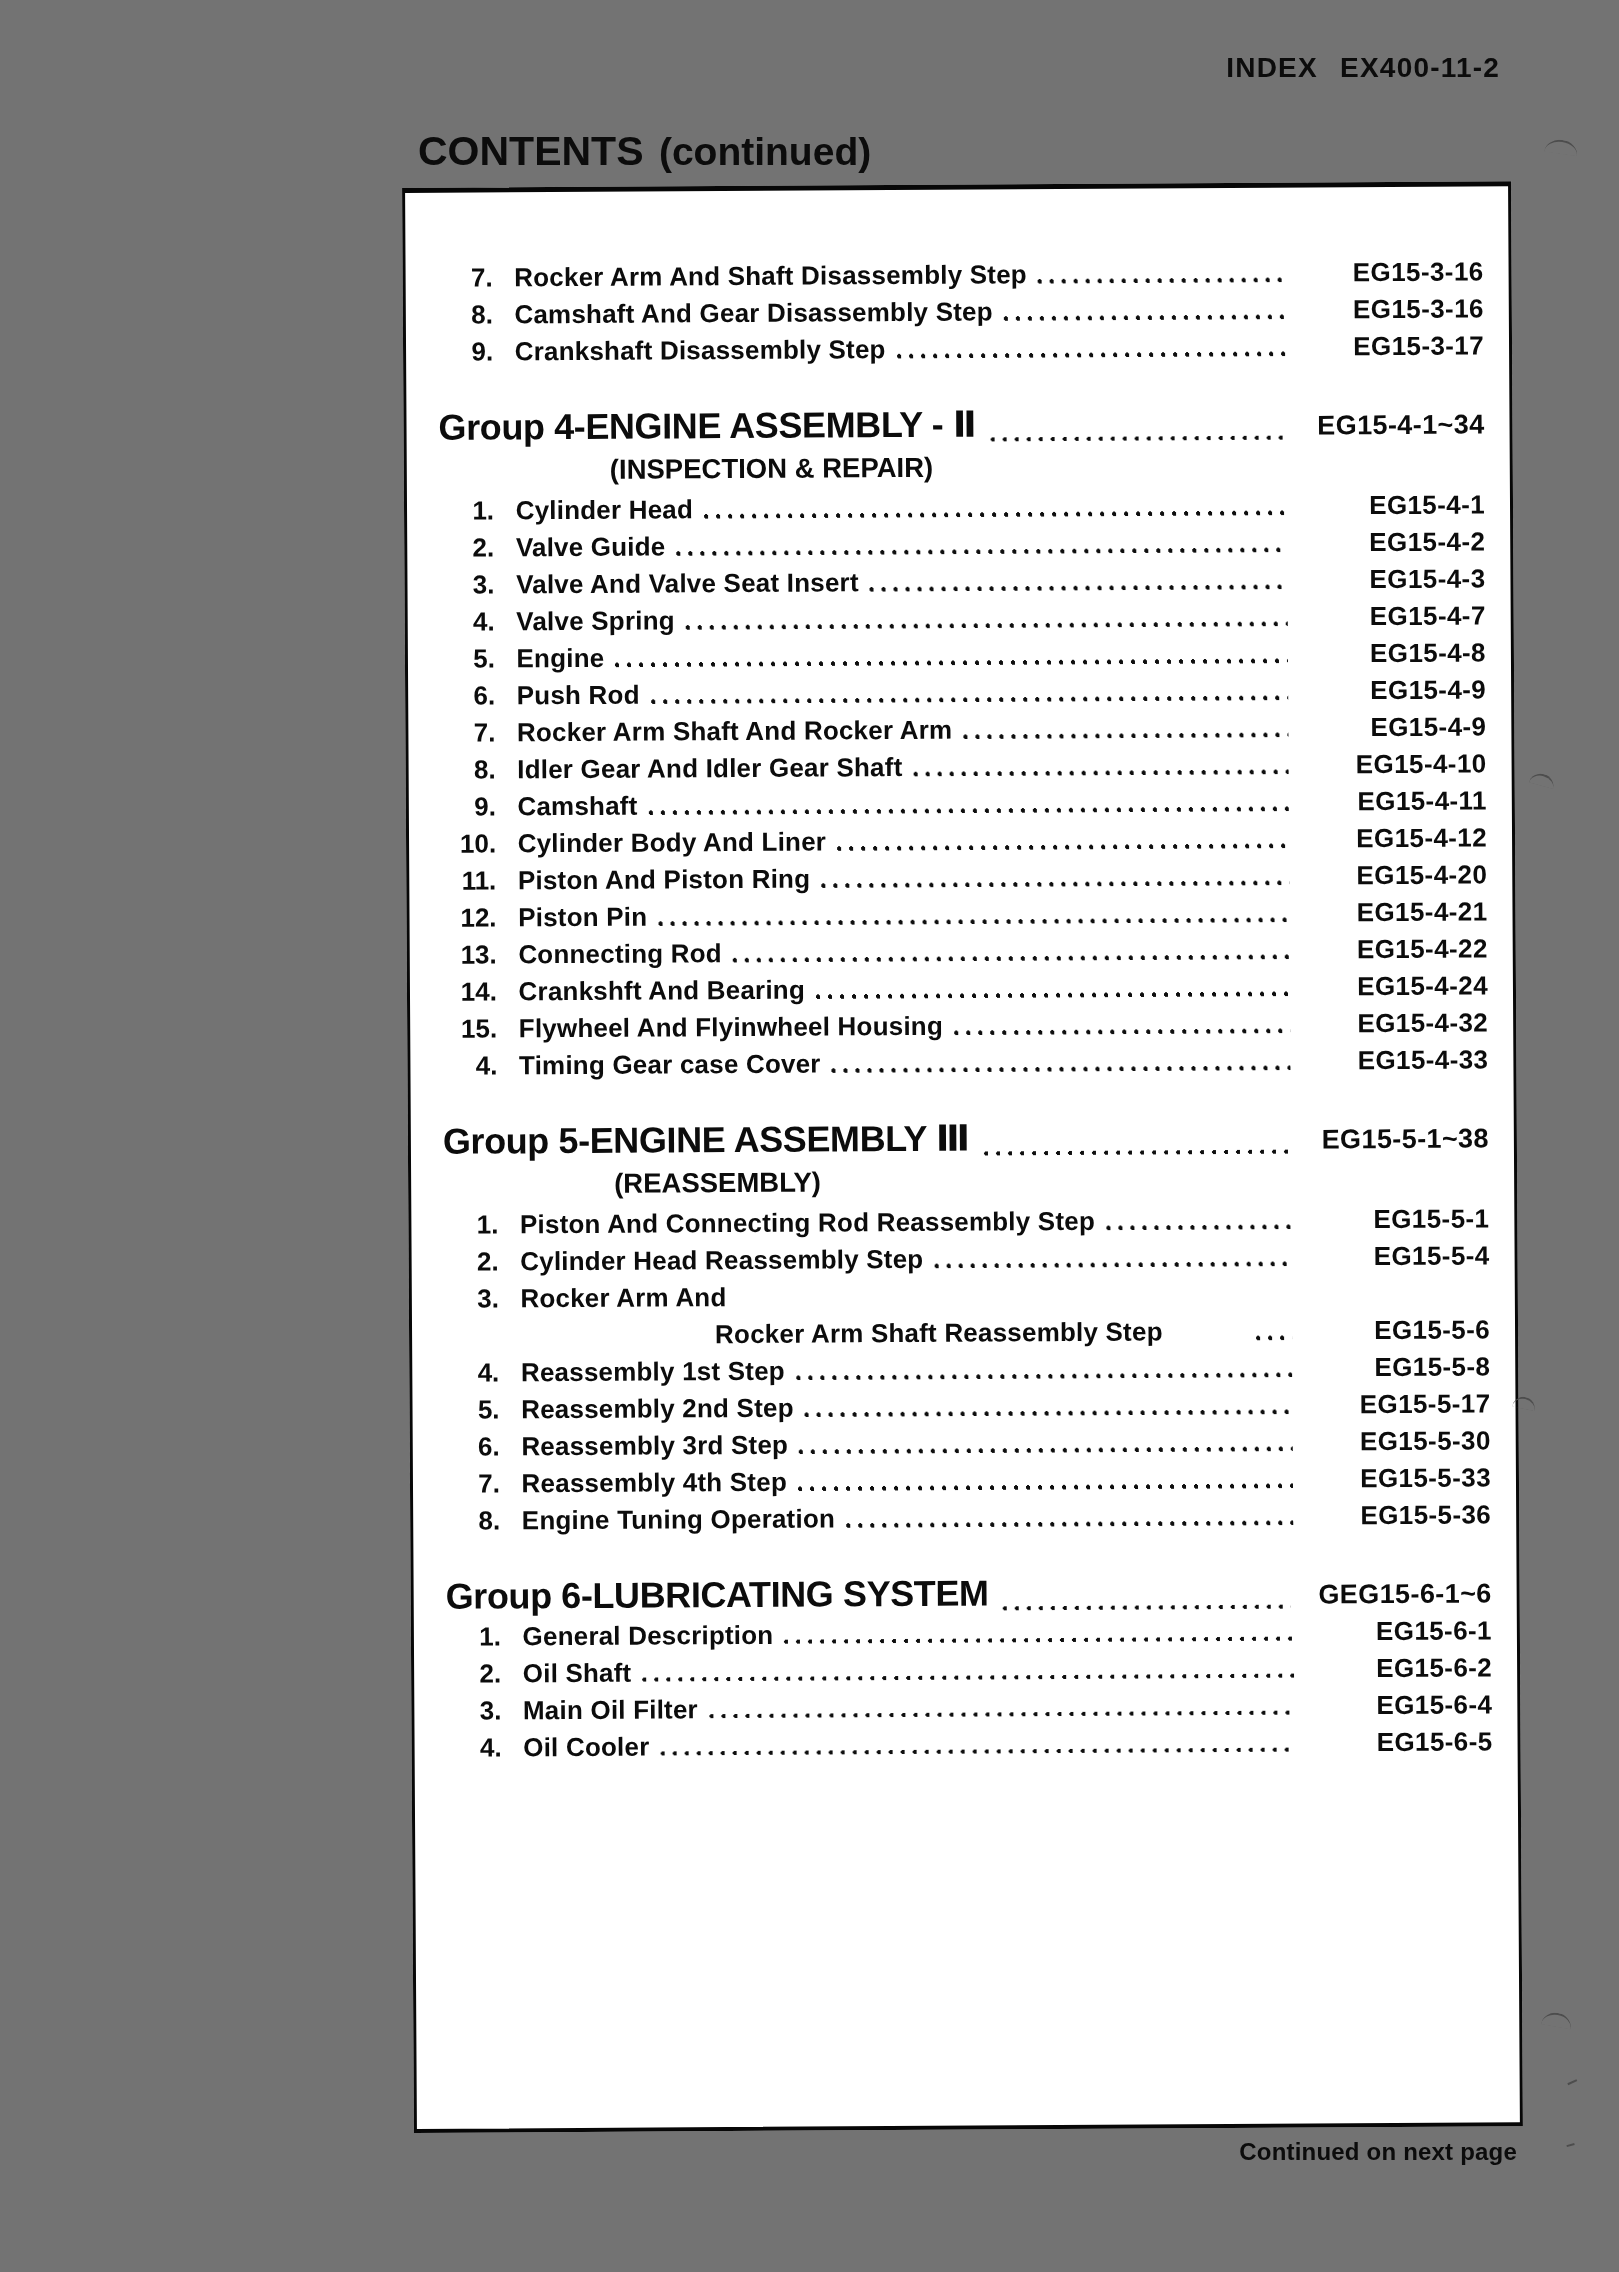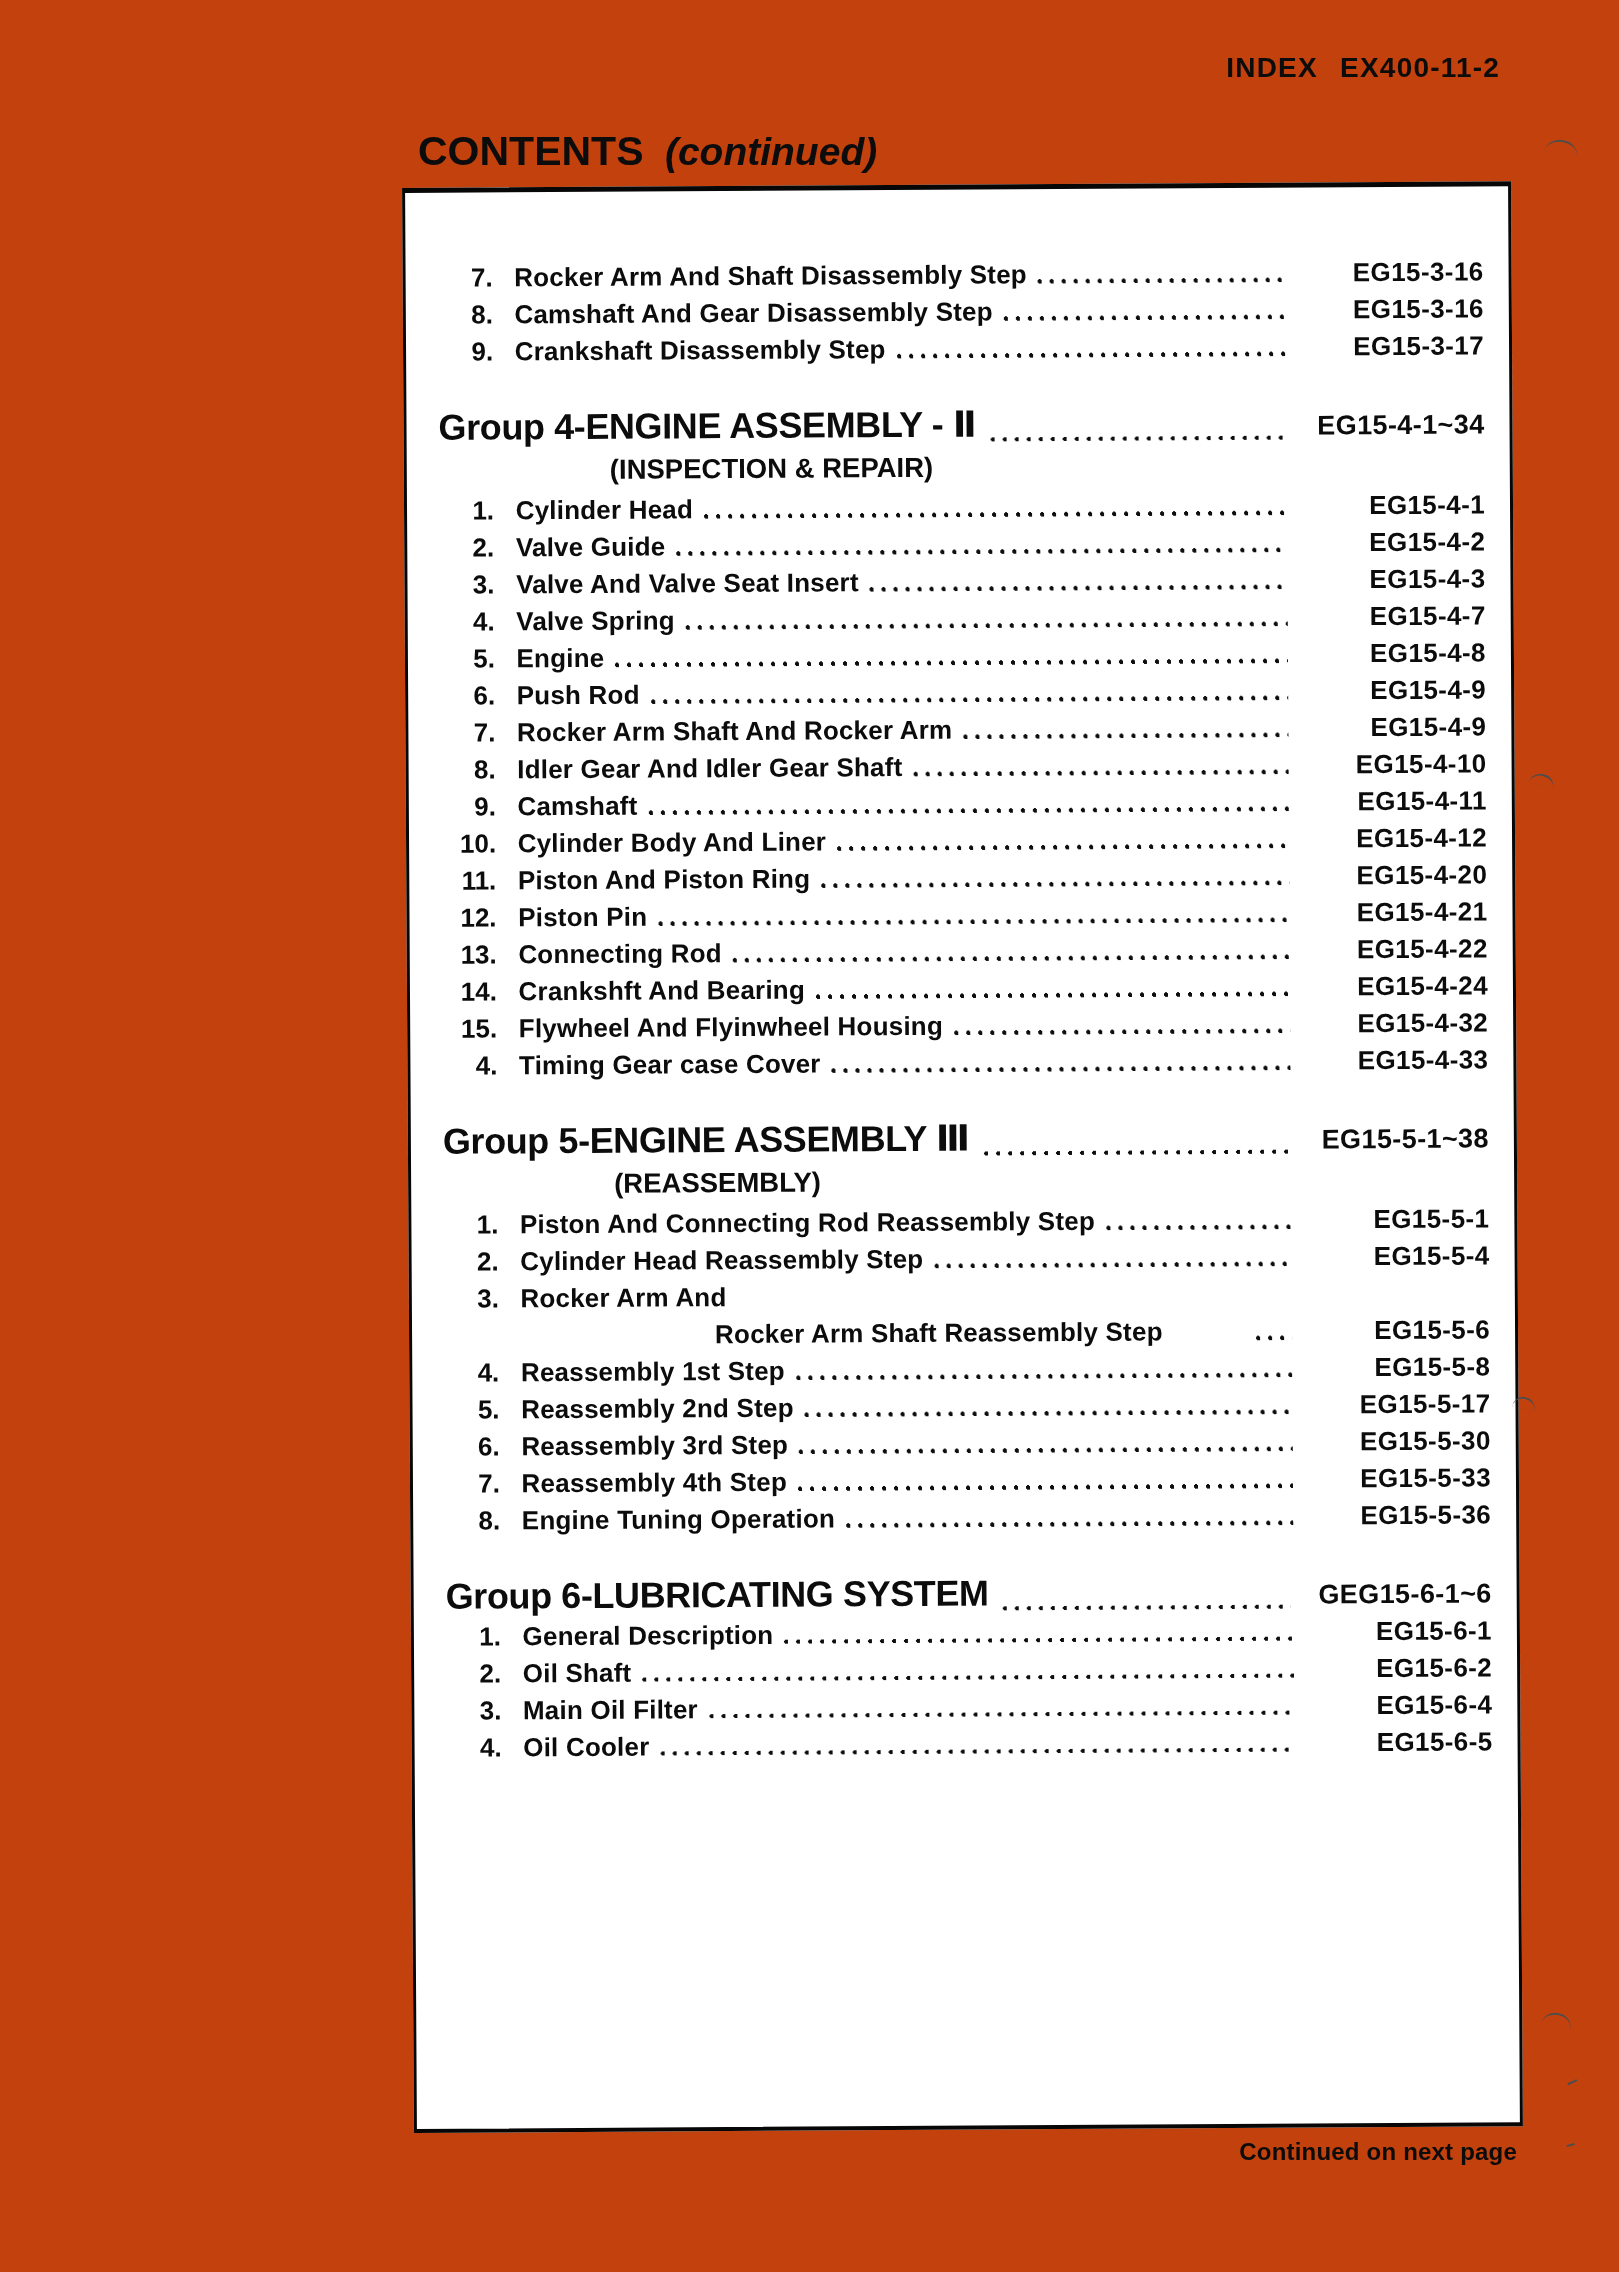--- a/index.html
+++ b/index.html
@@ -2,32 +2,32 @@
 <html style="font-size:13.3px"><head>
 <meta charset="utf-8">
 <style>
   html,body{margin:0;padding:0;}
   body{
     width:1620px;height:2273px;background:#ffffff;
     font-family:"Liberation Sans","DejaVu Sans",sans-serif;
     font-weight:700;color:#0c0c0c;
     -webkit-font-smoothing:antialiased;
   }
-  .page{position:relative;width:1620px;height:2273px;background:#c2410c;overflow:hidden;}
+  .page{position:relative;width:1620px;height:2273px;background:#737373;overflow:hidden;}
 
   .index-code{
     position:absolute;top:52px;right:120px;
     font-size:28px;letter-spacing:1.2px;word-spacing:13.3px;white-space:nowrap;
   }
 
   .contents-title{
     position:absolute;left:418px;top:128px;
     font-size:41px;letter-spacing:0;white-space:nowrap;
   }
-  .contents-title .suffix{margin-left:10px;font-size:39px;font-style:italic;}
+  .contents-title .suffix{margin-left:4px;font-size:39px;}
 
   .toc-box{
     position:absolute;left:408px;top:188px;width:1109px;height:1945px;
     box-sizing:border-box;
     border:3.3px solid #070707;border-top-width:5px;border-bottom-width:4.2px;
     padding:62px 25px 0 32px;
     transform:rotate(-0.35deg);transform-origin:0 50%;
     background:#fff;
   }
 

